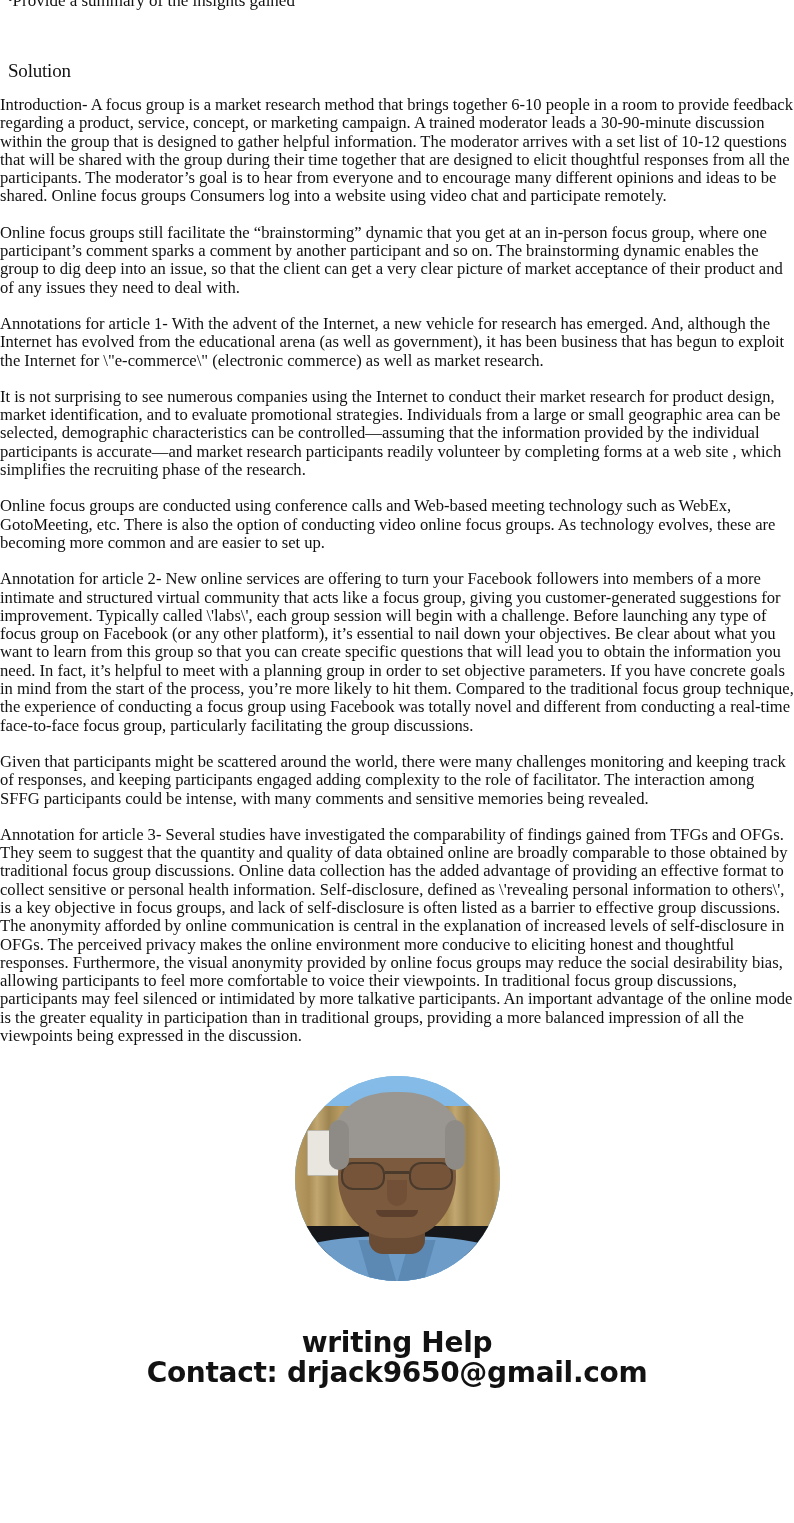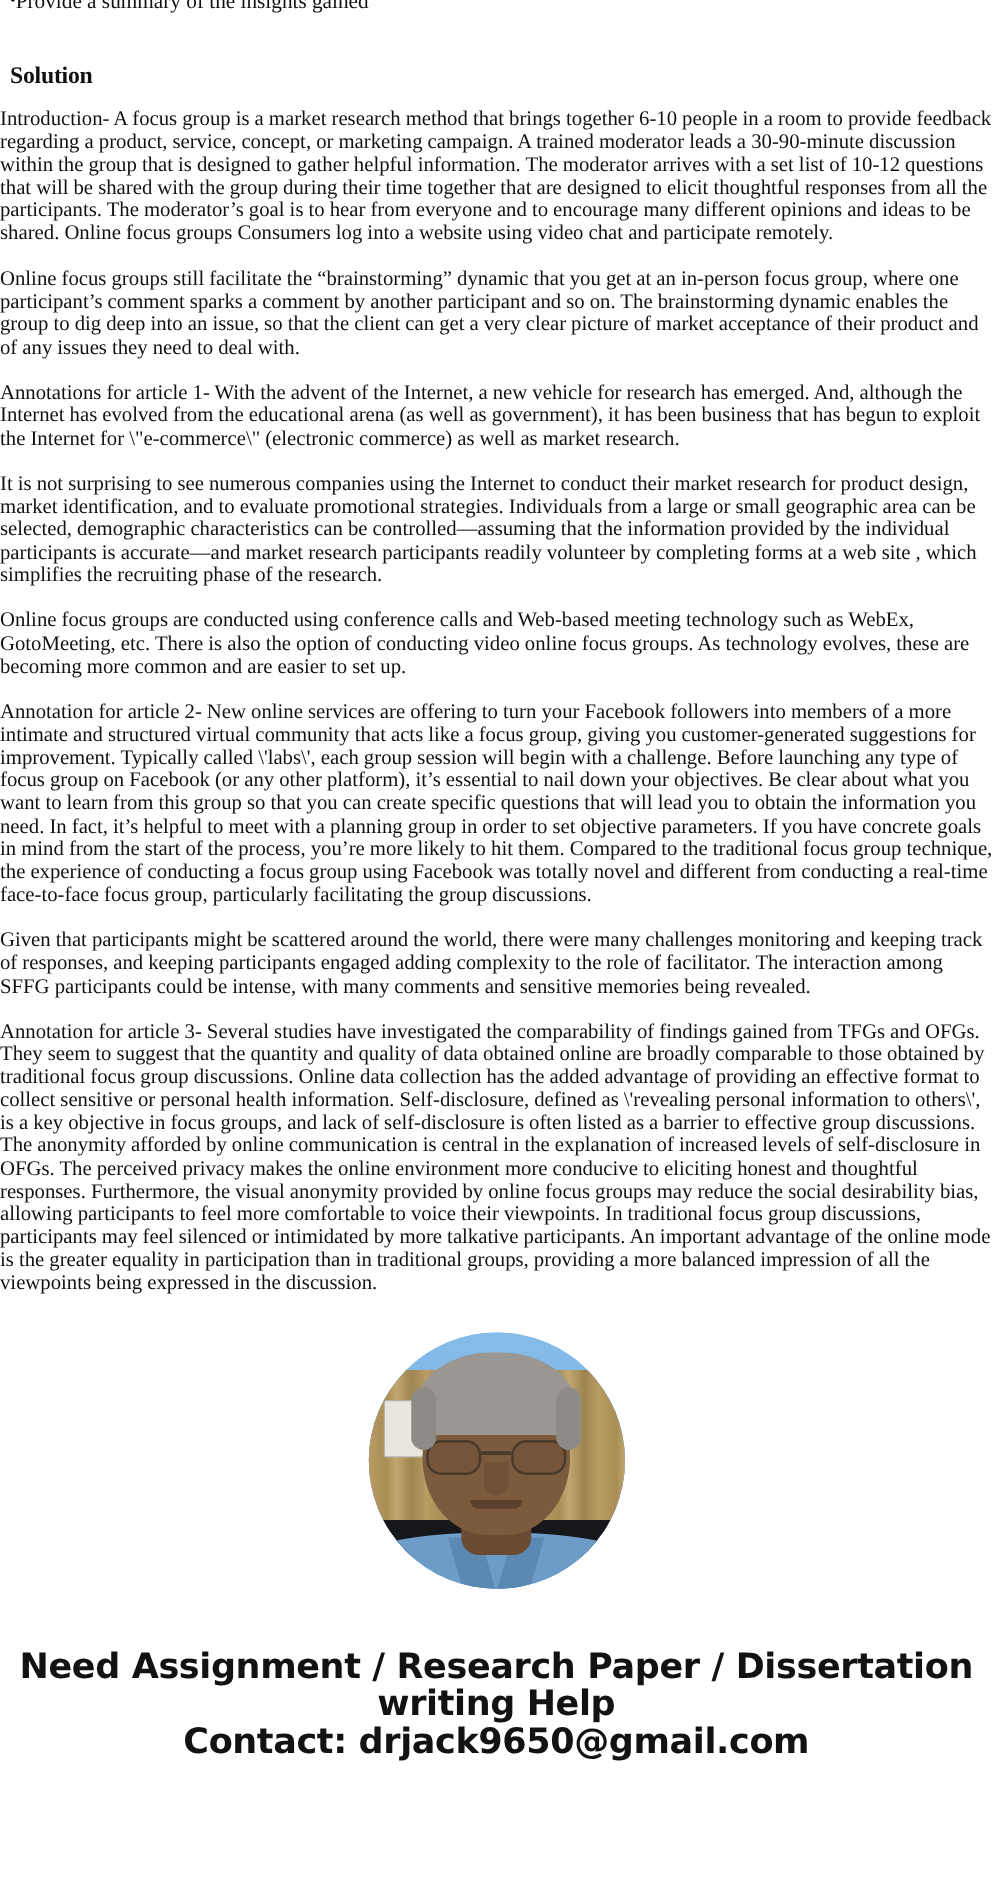--- a/index.html
+++ b/index.html
@@ -45,22 +45,22 @@
     white-space: nowrap;
   }
   .bullet-line .dot {
     font-size: 13px;
     vertical-align: 2px;
   }
 
   
   .solution-heading {
     font-size: 19px;
-    font-weight: bold;
-    margin: 0 8px 14px 8px;
+    font-weight: normal;
+    margin: 10px 8px 14px 8px;
     line-height: 22px;
     letter-spacing: -0.2px;
   }
 
   
   .body-wrap {
     padding: 0 0;
     box-sizing: border-box;
   }
   p.para {
@@ -323,18 +323,17 @@
       <div class="av-glasses">
         <span class="lens left"></span>
         <span class="bridge"></span>
         <span class="lens right"></span>
       </div>
       <div class="av-hair"></div>
     </div>
   </div>
 
   <div class="cta">
-    <span>Need Assignment / Research Paper / Dissertation</span>
     <span class="line2">writing Help</span>
     <span class="contact">Contact: drjack9650@gmail.com</span>
   </div>
 
 </div>
 
 </body></html>

